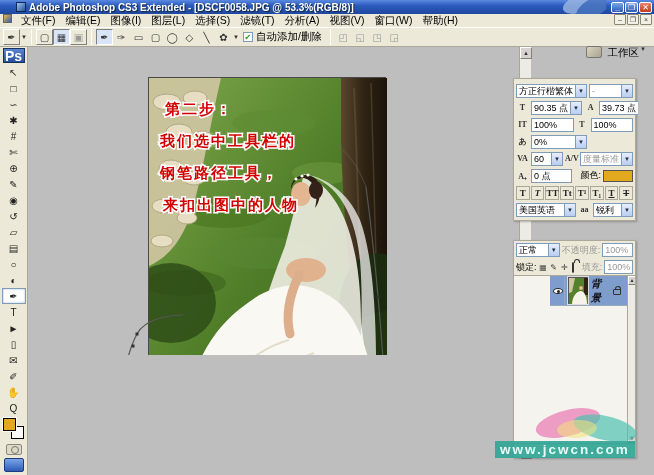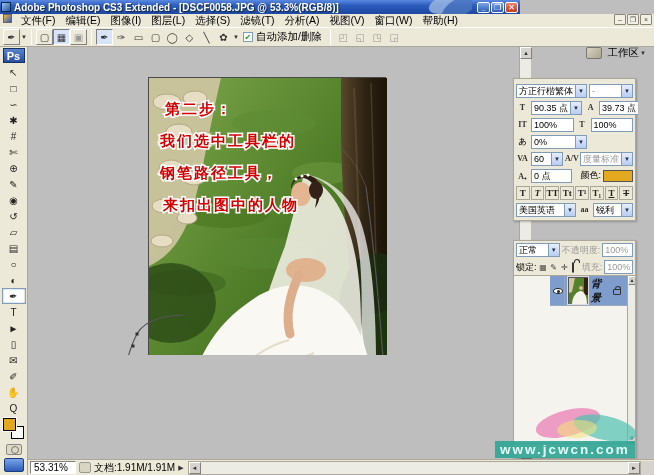--- a/index.html
+++ b/index.html
@@ -1,23 +1,23 @@
 <!DOCTYPE html>
 <html><head>
 <meta charset="utf-8">
 <style>
   * { margin:0; padding:0; box-sizing:border-box; }
   html,body { width:654px; height:475px; overflow:hidden; }
   body { font-family:"Liberation Sans","DejaVu Sans",sans-serif; font-size:11px; background:#bebebe; position:relative; }
   .app { position:absolute; inset:0; }
 
   
-  .titlebar { position:absolute; left:0; top:0; width:520px; height:14px;
+  .titlebar { position:absolute; left:0; top:0; width:654px; height:14px;
     background:linear-gradient(to bottom,#5a8ae0 0%,#2b5bbd 40%,#1e48a0 100%);
-    display:flex; align-items:center; color:#fff; font-size:10px; font-weight:bold; padding-left:1px; }
+    display:flex; align-items:center; color:#fff; font-size:10px; font-weight:bold; padding-left:16px; }
   .titlebar .app-icon { width:10px; height:10px; background:linear-gradient(135deg,#9cc3f7,#27538f); border:1px solid #0c2a55; margin-right:3px; }
   .titlebar .title-text { flex:1; white-space:nowrap; overflow:hidden; text-shadow:1px 1px 1px #123; }
   .winbtn { width:13px; height:11px; margin-left:1px; border:1px solid #fff; border-radius:2px;
     font-size:8px; line-height:9px; text-align:center; color:#fff; font-weight:bold; }
   .winbtn.min,.winbtn.restore { background:linear-gradient(to bottom,#7aa4e8,#2d5cb8); }
   .winbtn.close { background:linear-gradient(to bottom,#e8846a,#c43c1e); margin-right:2px; }
   .feather { position:absolute; right:48px; top:0; width:46px; height:14px; overflow:hidden; opacity:.8; }
   .feather div { position:absolute; width:40px; height:18px; border-radius:50%; }
   .f1 { background:#9db8e2; left:2px; top:-6px; transform:rotate(-20deg); }
   .f2 { background:#4c77c0; left:14px; top:-2px; transform:rotate(-30deg); }
@@ -35,28 +35,28 @@
     border-top:1px solid #fff; border-bottom:1px solid #aca899; display:flex; align-items:center; padding-left:3px; }
   .opt-sep { width:1px; height:16px; background:#aca899; border-right:1px solid #fff; margin:0 4px; }
   .opt-btn { width:17px; height:16px; display:flex; align-items:center; justify-content:center;
     font-size:10px; color:#333; border:1px solid transparent; }
   .opt-btn.raised { border-color:#fff #808080 #808080 #fff; background:#ece9d8; }
   .opt-btn.pressed { border-color:#808080 #fff #fff #808080; background:#d8e4f8; }
   .opt-btn.pale { color:#999; }
   .drop-arrow { font-size:6px; color:#333; margin-left:1px; }
   .opt-check { display:flex; align-items:center; margin:0 4px; font-size:10.5px; }
   .checkbox { width:10px; height:10px; background:#fff; border:1px solid #7f9db9; font-size:8px; line-height:9px; text-align:center; color:#21a121; margin-right:3px; }
-  .workspace { margin-left:auto; display:flex; align-items:center; margin-right:8px; font-size:10.5px;margin-top:32px; }
+  .workspace { margin-left:auto; display:flex; align-items:flex-start; margin-right:8px; font-size:10.5px;margin-top:32px; }
   .palette-icon { width:16px; height:12px; background:linear-gradient(135deg,#d8d4c0,#a8a48e); border:1px solid #777; margin-right:6px; border-radius:2px; }
 
   
   .toolbox { position:absolute; left:0; top:47px; width:28px; height:428px; background:#ece9d8;
     border-right:1px solid #aca899; display:flex; flex-direction:column; align-items:center; padding-top:1px; }
   .ps-logo { width:22px; height:15px; background:linear-gradient(to bottom,#5b84cf,#274f9e); color:#fff;
-    font-size:11px; font-weight:bold; text-align:center; line-height:15px; border:1px solid #16305f; margin-bottom:1px; }
+    font-size:14px; font-weight:bold; text-align:center; line-height:15px; border:1px solid #16305f; margin-bottom:1px; }
   .tool { width:24px; height:16px; display:flex; align-items:center; justify-content:center; font-size:10px; color:#222; }
   .tool.selected { background:#fff; border:1px solid #7f9db9; box-shadow:inset 0 0 2px #9ab; }
   .colorwells { position:relative; width:24px; height:24px; margin-top:2px; }
   .fgcolor { position:absolute; left:1px; top:0; width:13px; height:13px; background:#e2a81e; border:1px solid #000; outline:1px solid #fff; z-index:2; }
   .bgcolor { position:absolute; left:9px; top:8px; width:13px; height:13px; background:#fff; border:1px solid #000; }
   .maskbtn { width:16px; height:11px; border:1px solid #888; border-radius:2px; background:#ded9c4; margin-top:2px; position:relative; }
   .maskbtn::after { content:""; position:absolute; left:4px; top:1px; width:6px; height:6px; border-radius:50%; border:1px solid #777; }
   .screenbtn { width:20px; height:14px; background:linear-gradient(to bottom,#7aa4e8,#2d5cb8); border:1px solid #1c3c80; border-radius:2px; margin-top:3px; }
 
   
@@ -458,31 +458,20 @@
         <span>⧉</span>
         <span>fx</span>
         <span>◘</span>
         <span>◑</span>
         <span>❏</span>
         <span>⬚</span>
       </div>
     </div>
   </div>
 
-  <div class="statusbar">
-    <div class="zoomfield">53.31%</div>
-    <div class="statico"></div>
-    <div class="docinfo">文档:1.91M/1.91M</div>
-    <div class="stat-arrow">▶</div>
-    <div class="hscroll">
-      <div class="sbtn">◄</div>
-      <div class="sbtn">►</div>
-    </div>
-    <div class="gripcorner"></div>
-  </div>
 
   <div class="watermark">
     <div class="wm-shape wm1"></div>
     <div class="wm-shape wm2"></div>
     <div class="wm-shape wm3"></div>
     <div class="wm-url">www.jcwcn.com</div>
   </div>
 
 </div>
 

